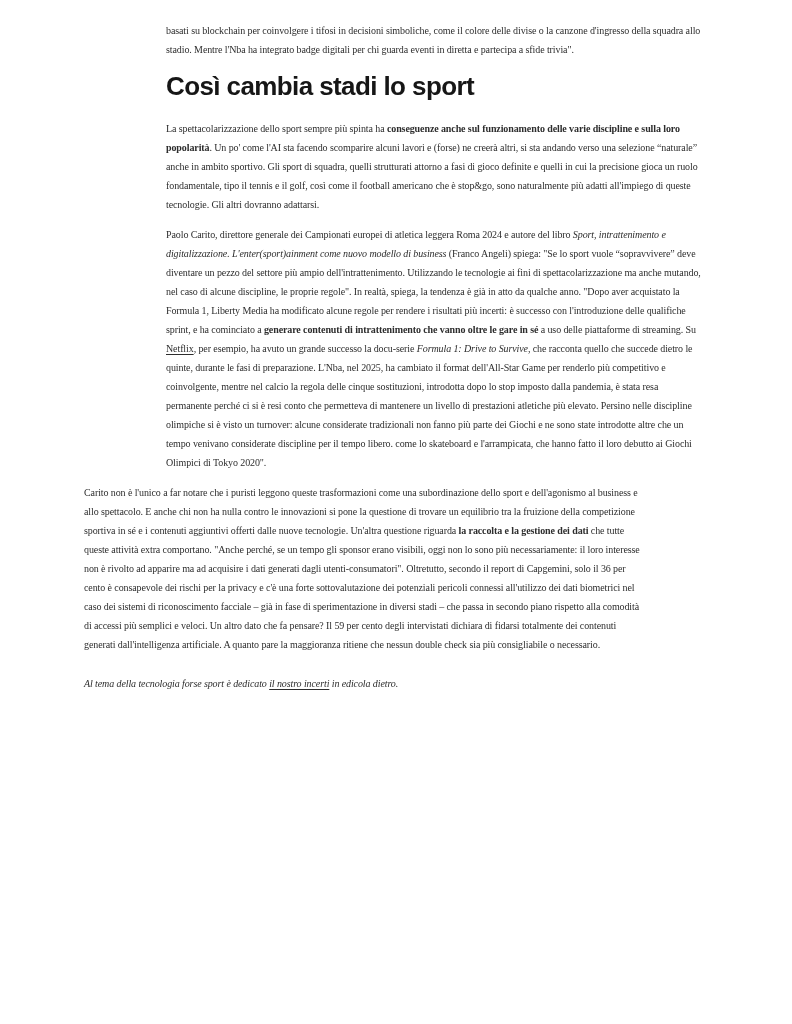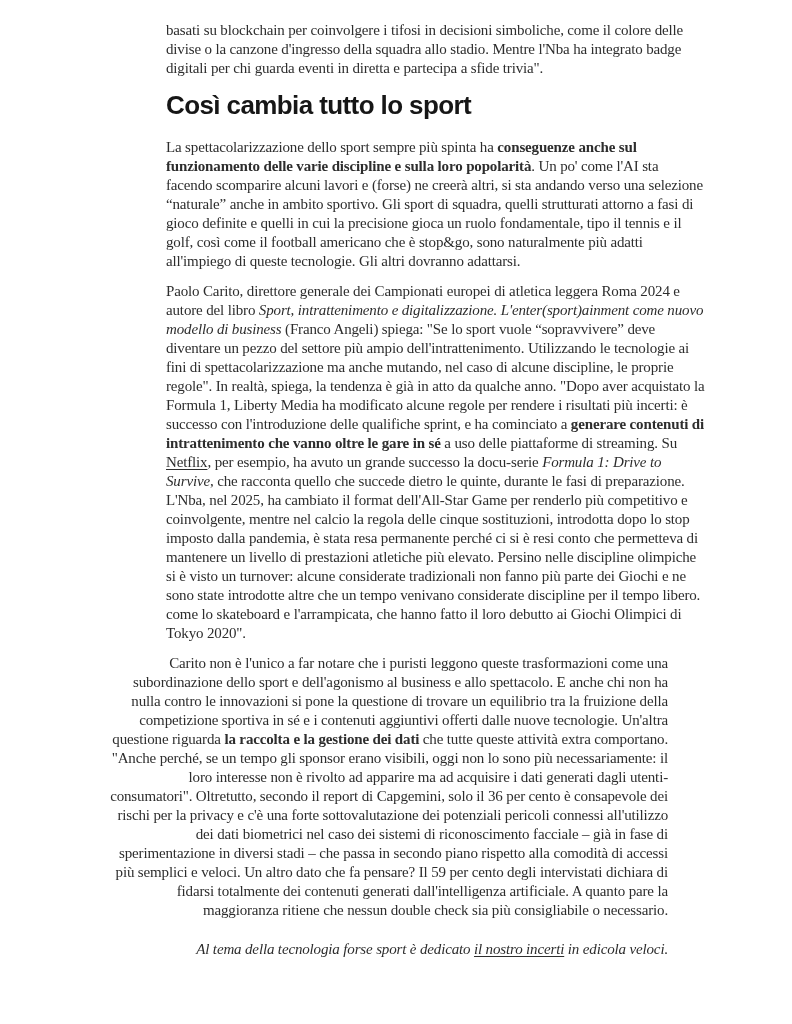--- a/index.html
+++ b/index.html
@@ -22,27 +22,26 @@
   .article{
     position:relative;
     width:792px;
   }
   .top-block{
     padding-top:21px;
     margin-left:166px;
     width:540px;
   }
   .bottom-block{
-    margin-left:108px;
+    margin-left:84px;
     width:560px;
-    text-align:right;
   }
   p.body-text{
     margin:0 0 11px 0;
-    font-size:15px;
+    font-size:10px;
     line-height:19px;
     letter-spacing:-0.01em;
     color:var(--body-text);
   }
   h2.section-heading{
     margin:12px 0 18px 0;
     font-family:"Liberation Sans", sans-serif;
     font-weight:700;
     font-size:26px;
     line-height:30px;
@@ -62,26 +61,26 @@
   }
 </style>
 </head>
 <body>
 
 <main class="article">
 
   <section class="top-block">
     <p class="body-text"><span>basati su blockchain per coinvolgere i tifosi in decisioni simboliche, come il colore delle divise o la canzone d'ingresso della squadra allo stadio. Mentre l'Nba ha integrato badge digitali per chi guarda eventi in diretta e partecipa a sfide trivia".</span></p>
 
-    <h2 class="section-heading">Così cambia tutto lo sport</h2>
+    <h2 class="section-heading">Così cambia stadi lo sport</h2>
 
     <p class="body-text"><span>La spettacolarizzazione dello sport sempre più spinta ha </span><span class="seg-bold">conseguenze anche sul funzionamento delle varie discipline e sulla loro popolarità</span><span>. Un po' come l'AI sta facendo scomparire alcuni lavori e (forse) ne creerà altri, si sta andando verso una selezione “naturale” anche in ambito sportivo. Gli sport di squadra, quelli strutturati attorno a fasi di gioco definite e quelli in cui la precisione gioca un ruolo fondamentale, tipo il tennis e il golf, così come il football americano che è stop&amp;go, sono naturalmente più adatti all'impiego di queste tecnologie. Gli altri dovranno adattarsi.</span></p>
 
     <p class="body-text"><span>Paolo Carito, direttore generale dei Campionati europei di atletica leggera Roma 2024 e autore del libro </span><span class="seg-italic">Sport, intrattenimento e digitalizzazione. L'enter(sport)ainment come nuovo modello di business</span><span> (Franco Angeli) spiega: "Se lo sport vuole “sopravvivere” deve diventare un pezzo del settore più ampio dell'intrattenimento. Utilizzando le tecnologie ai fini di spettacolarizzazione ma anche mutando, nel caso di alcune discipline, le proprie regole". In realtà, spiega, la tendenza è già in atto da qualche anno. "Dopo aver acquistato la Formula 1, Liberty Media ha modificato alcune regole per rendere i risultati più incerti: è successo con l'introduzione delle qualifiche sprint, e ha cominciato a </span><span class="seg-bold">generare contenuti di intrattenimento che vanno oltre le gare in sé</span><span> a uso delle piattaforme di streaming. Su </span><a href="#" class="inline-link">Netflix</a><span>, per esempio, ha avuto un grande successo la docu-serie </span><span class="seg-italic">Formula 1: Drive to Survive</span><span>, che racconta quello che succede dietro le quinte, durante le fasi di preparazione. L'Nba, nel 2025, ha cambiato il format dell'All-Star Game per renderlo più competitivo e coinvolgente, mentre nel calcio la regola delle cinque sostituzioni, introdotta dopo lo stop imposto dalla pandemia, è stata resa permanente perché ci si è resi conto che permetteva di mantenere un livello di prestazioni atletiche più elevato. Persino nelle discipline olimpiche si è visto un turnover: alcune considerate tradizionali non fanno più parte dei Giochi e ne sono state introdotte altre che un tempo venivano considerate discipline per il tempo libero. come lo skateboard e l'arrampicata, che hanno fatto il loro debutto ai Giochi Olimpici di Tokyo 2020".</span></p>
   </section>
 
   <section class="bottom-block">
     <p class="body-text"><span>Carito non è l'unico a far notare che i puristi leggono queste trasformazioni come una subordinazione dello sport e dell'agonismo al business e allo spettacolo. E anche chi non ha nulla contro le innovazioni si pone la questione di trovare un equilibrio tra la fruizione della competizione sportiva in sé e i contenuti aggiuntivi offerti dalle nuove tecnologie. Un'altra questione riguarda </span><span class="seg-bold">la raccolta e la gestione dei dati</span><span> che tutte queste attività extra comportano. "Anche perché, se un tempo gli sponsor erano visibili, oggi non lo sono più necessariamente: il loro interesse non è rivolto ad apparire ma ad acquisire i dati generati dagli utenti-consumatori". Oltretutto, secondo il report di Capgemini, solo il 36 per cento è consapevole dei rischi per la privacy e c'è una forte sottovalutazione dei potenziali pericoli connessi all'utilizzo dei dati biometrici nel caso dei sistemi di riconoscimento facciale – già in fase di sperimentazione in diversi stadi – che passa in secondo piano rispetto alla comodità di accessi più semplici e veloci. Un altro dato che fa pensare? Il 59 per cento degli intervistati dichiara di fidarsi totalmente dei contenuti generati dall'intelligenza artificiale. A quanto pare la maggioranza ritiene che nessun double check sia più consigliabile o necessario.</span></p>
 
-    <p class="body-text outro"><span class="seg-italic">Al tema della tecnologia forse sport è dedicato </span><a href="#" class="inline-link seg-italic">il nostro incerti</a><span class="seg-italic"> in edicola veloci.</span></p>
+    <p class="body-text outro"><span class="seg-italic">Al tema della tecnologia forse sport è dedicato </span><a href="#" class="inline-link seg-italic">il nostro incerti</a><span class="seg-italic"> in edicola dietro.</span></p>
   </section>
 
 </main>
 
 </body></html>

